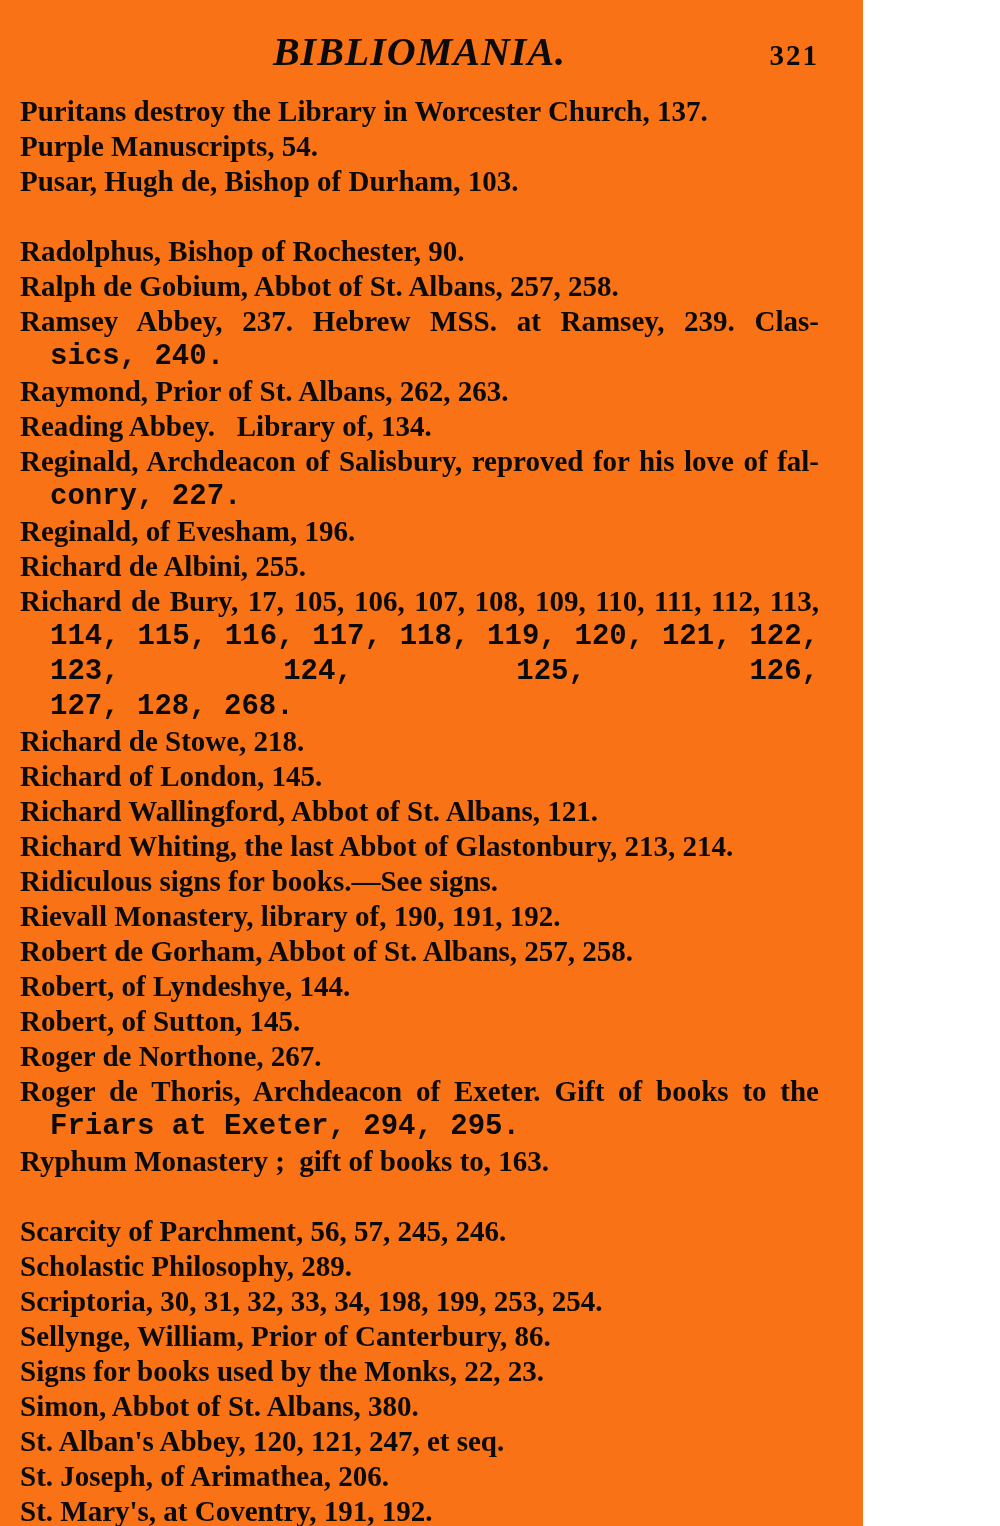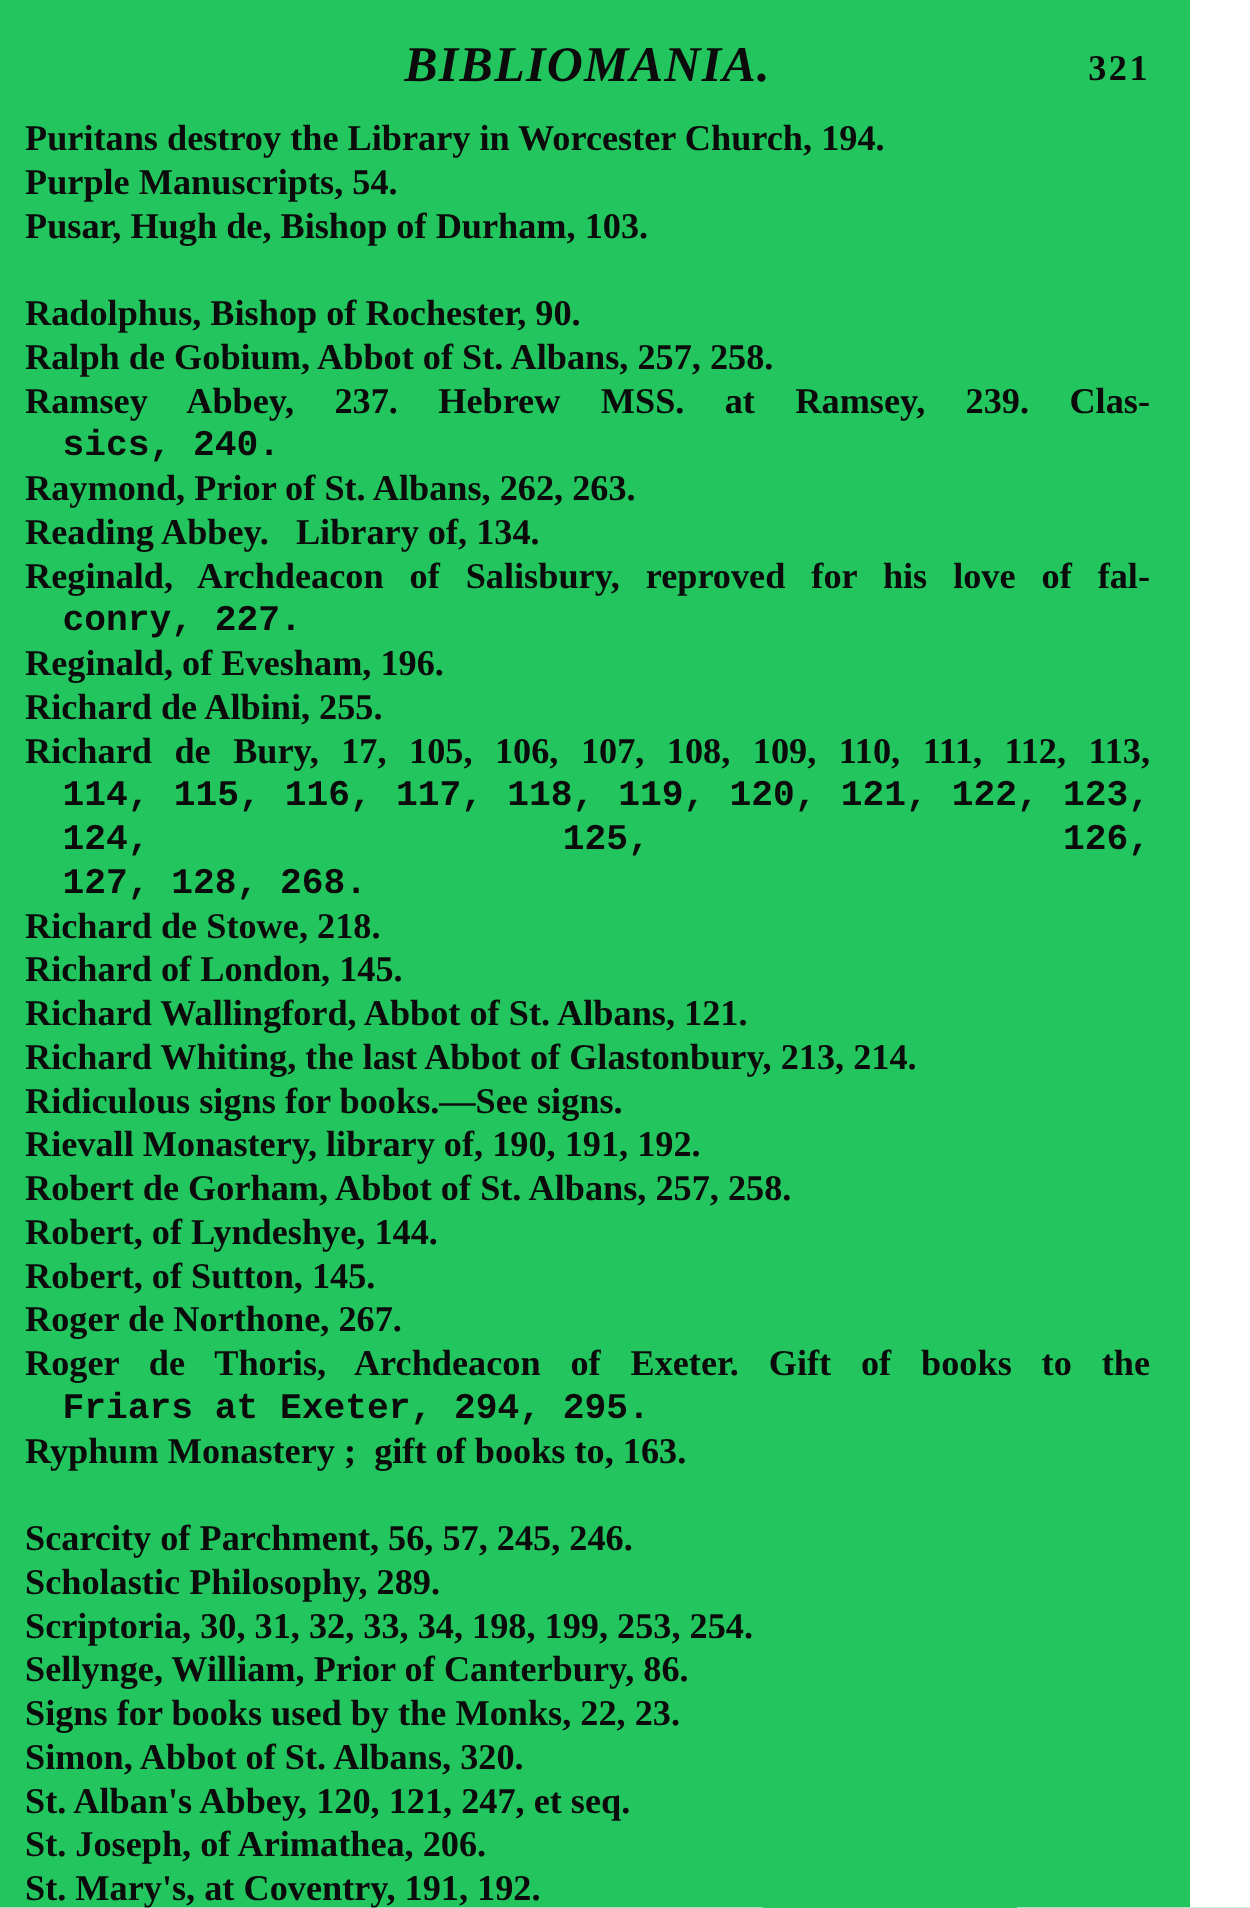--- a/index.html
+++ b/index.html
@@ -11,24 +11,24 @@
     width: 1000px;
     height: 1526px;
     overflow: hidden;
     font-family: "Liberation Serif", "DejaVu Serif", serif;
     font-weight: 700;
     color: #0b0b0b;
   }
   .page {
     position: relative;
     box-sizing: border-box;
-    width: 952px;
+    width: 863px;
     height: 1526px;
-    padding: 28px 32px 0 20px;
-    background: #22c55e;
+    padding: 28px 44px 0 20px;
+    background: #f97316;
   }
   .header {
     position: relative;
     height: 52px;
   }
   .running-title {
     text-align: center;
     font-style: italic;
     font-size: 40px;
     line-height: 48px;
@@ -71,21 +71,21 @@
 </head>
 <body>
 
 <div class="page">
   <div class="header">
     <div class="running-title">BIBLIOMANIA.</div>
     <div class="page-number">321</div>
   </div>
   <div class="index">
       <div class="section">
-        <div class="line"><span>Puritans destroy the Library in Worcester Church, 194.</span></div>
+        <div class="line"><span>Puritans destroy the Library in Worcester Church, 137.</span></div>
         <div class="line"><span>Purple Manuscripts, 54.</span></div>
         <div class="line"><span>Pusar, Hugh de, Bishop of Durham, 103.</span></div>
       </div>
       <div class="section">
         <div class="line"><span>Radolphus, Bishop of Rochester, 90.</span></div>
         <div class="line"><span>Ralph de Gobium, Abbot of St. Albans, 257, 258.</span></div>
         <div class="line justify"><span>Ramsey Abbey, 237. Hebrew MSS. at Ramsey, 239. Clas-</span></div>
         <div class="line indent"><span>sics, 240.</span></div>
         <div class="line"><span>Raymond, Prior of St. Albans, 262, 263.</span></div>
         <div class="line"><span>Reading Abbey.   Library of, 134.</span></div>
@@ -109,19 +109,19 @@
         <div class="line justify"><span>Roger de Thoris, Archdeacon of Exeter. Gift of books to the</span></div>
         <div class="line indent"><span>Friars at Exeter, 294, 295.</span></div>
         <div class="line"><span>Ryphum Monastery ;  gift of books to, 163.</span></div>
       </div>
       <div class="section">
         <div class="line"><span>Scarcity of Parchment, 56, 57, 245, 246.</span></div>
         <div class="line"><span>Scholastic Philosophy, 289.</span></div>
         <div class="line"><span>Scriptoria, 30, 31, 32, 33, 34, 198, 199, 253, 254.</span></div>
         <div class="line"><span>Sellynge, William, Prior of Canterbury, 86.</span></div>
         <div class="line"><span>Signs for books used by the Monks, 22, 23.</span></div>
-        <div class="line"><span>Simon, Abbot of St. Albans, 320.</span></div>
+        <div class="line"><span>Simon, Abbot of St. Albans, 380.</span></div>
         <div class="line"><span>St. Alban's Abbey, 120, 121, 247, </span><span class="italic">et seq.</span></div>
         <div class="line"><span>St. Joseph, of Arimathea, 206.</span></div>
         <div class="line"><span>St. Mary's, at Coventry, 191, 192.</span></div>
       </div>
     </div>
 </div>
 
 </body></html>

